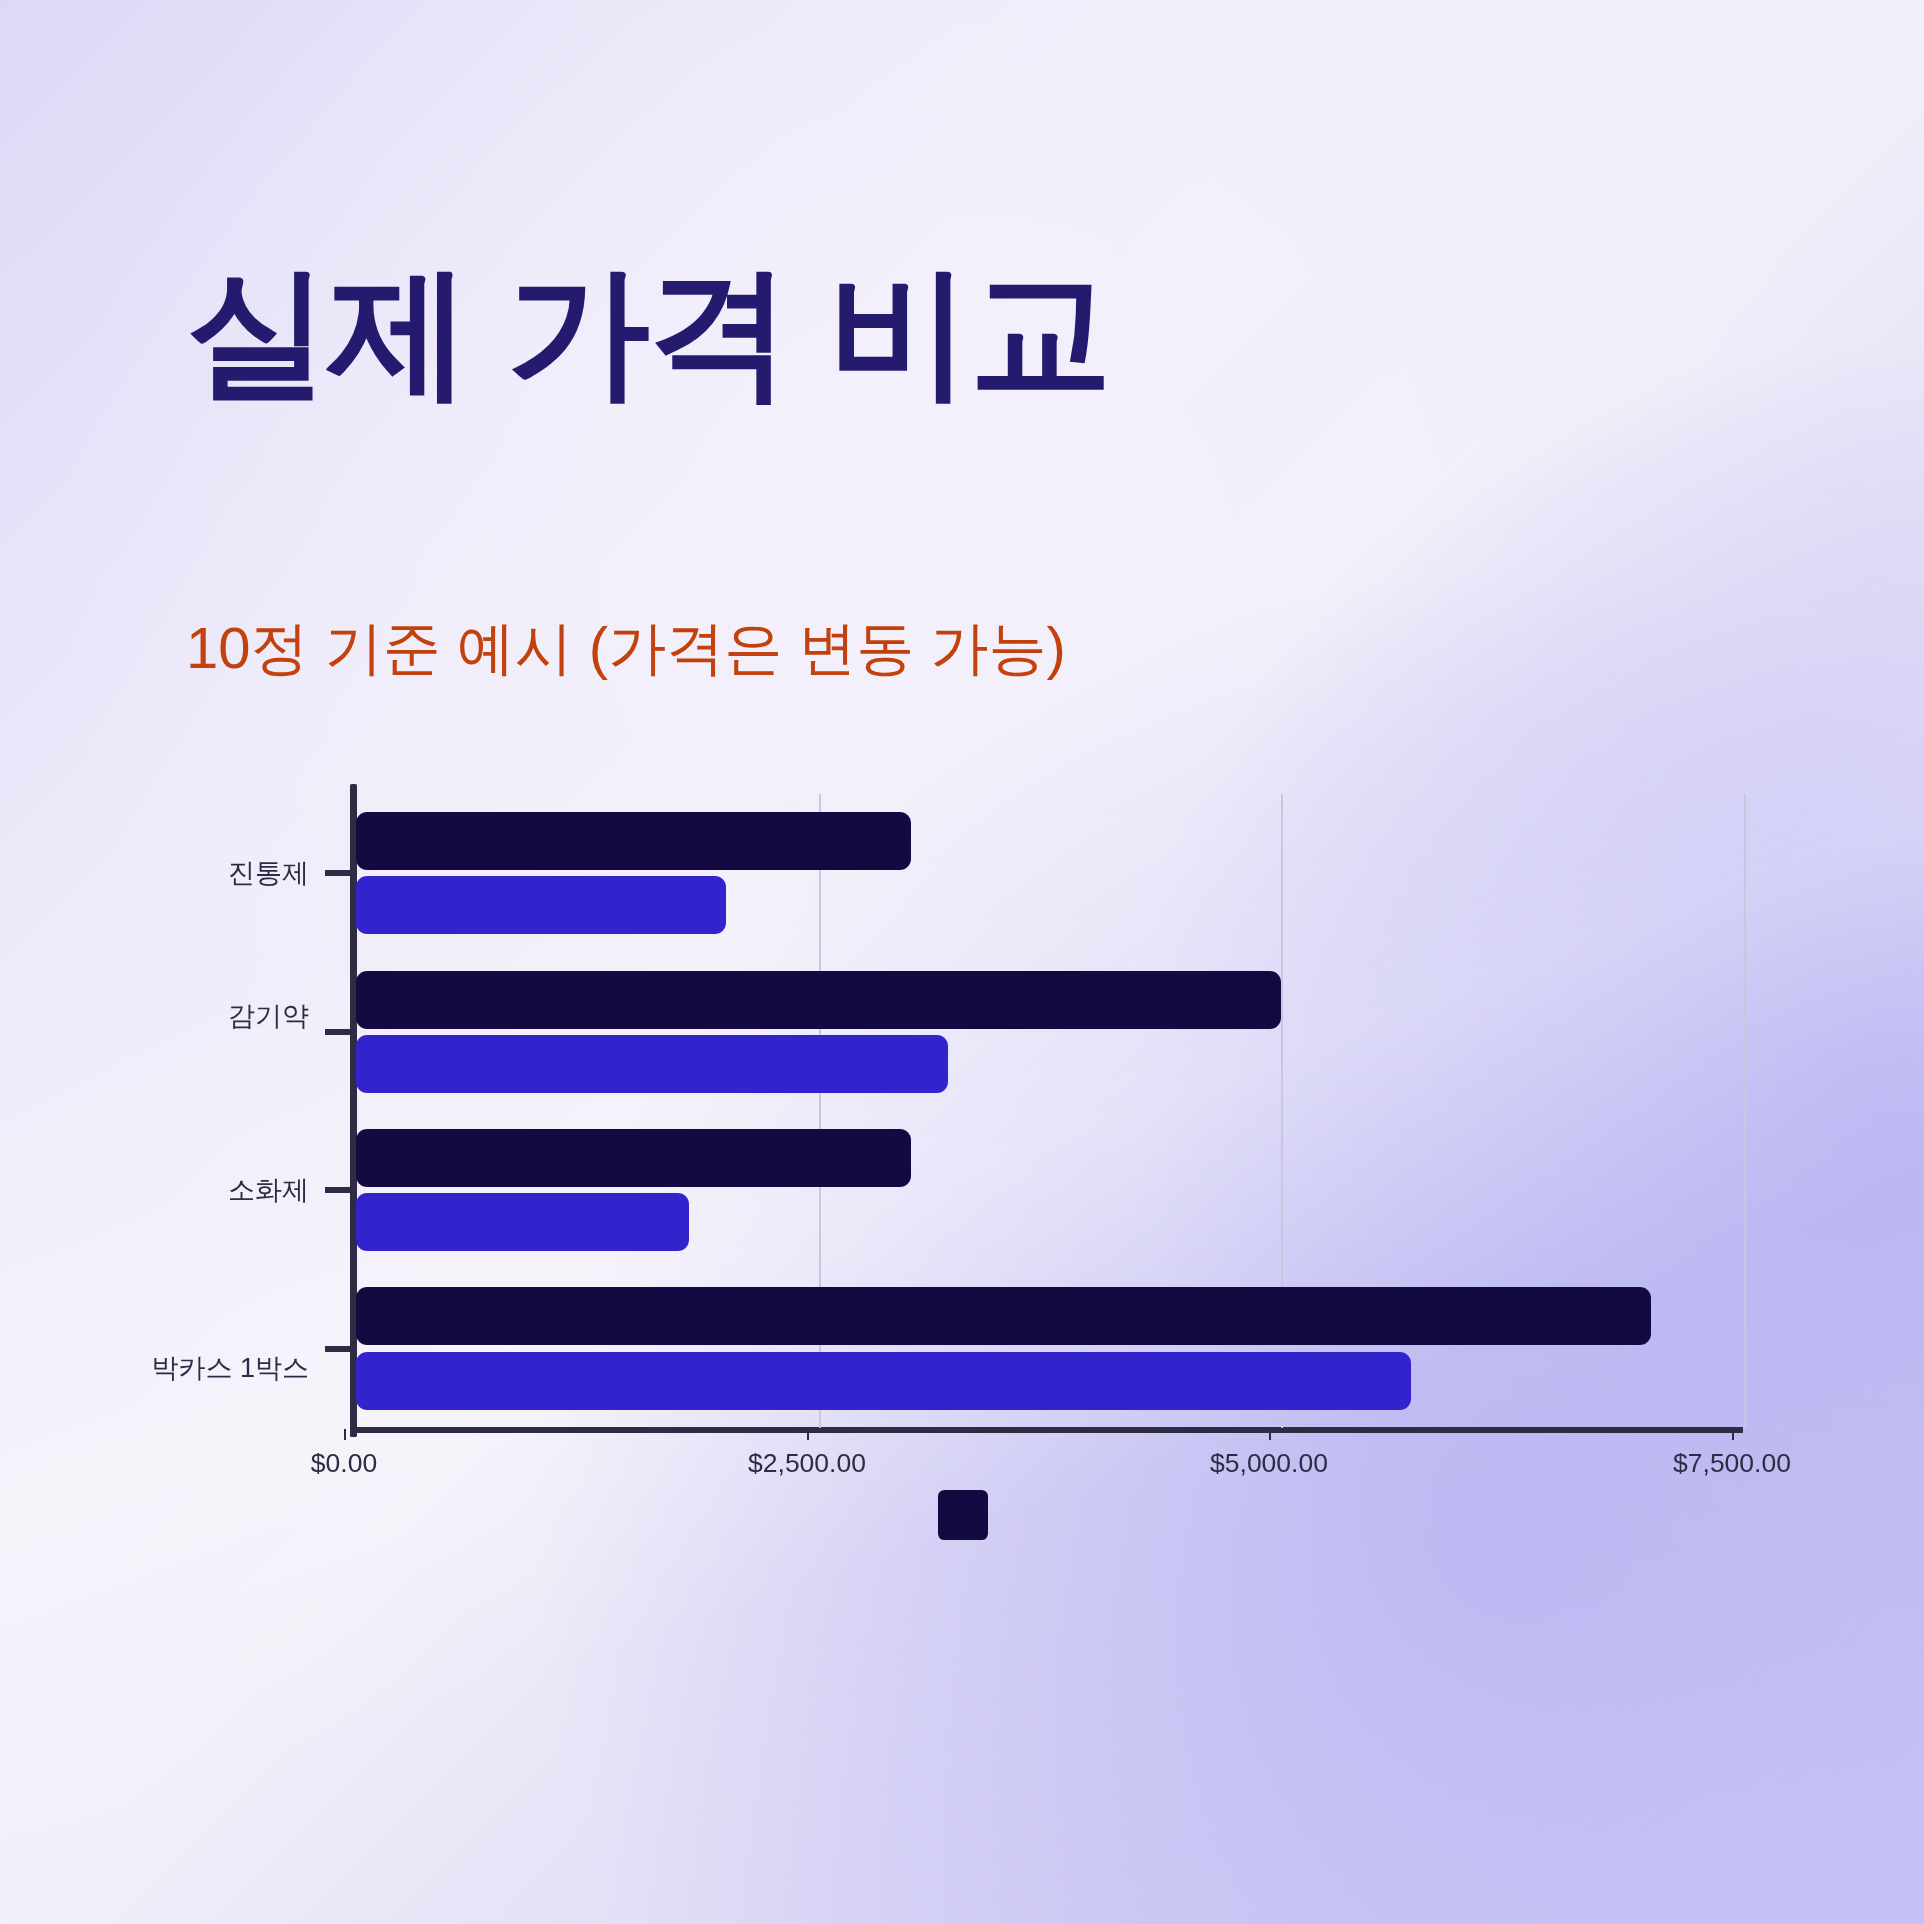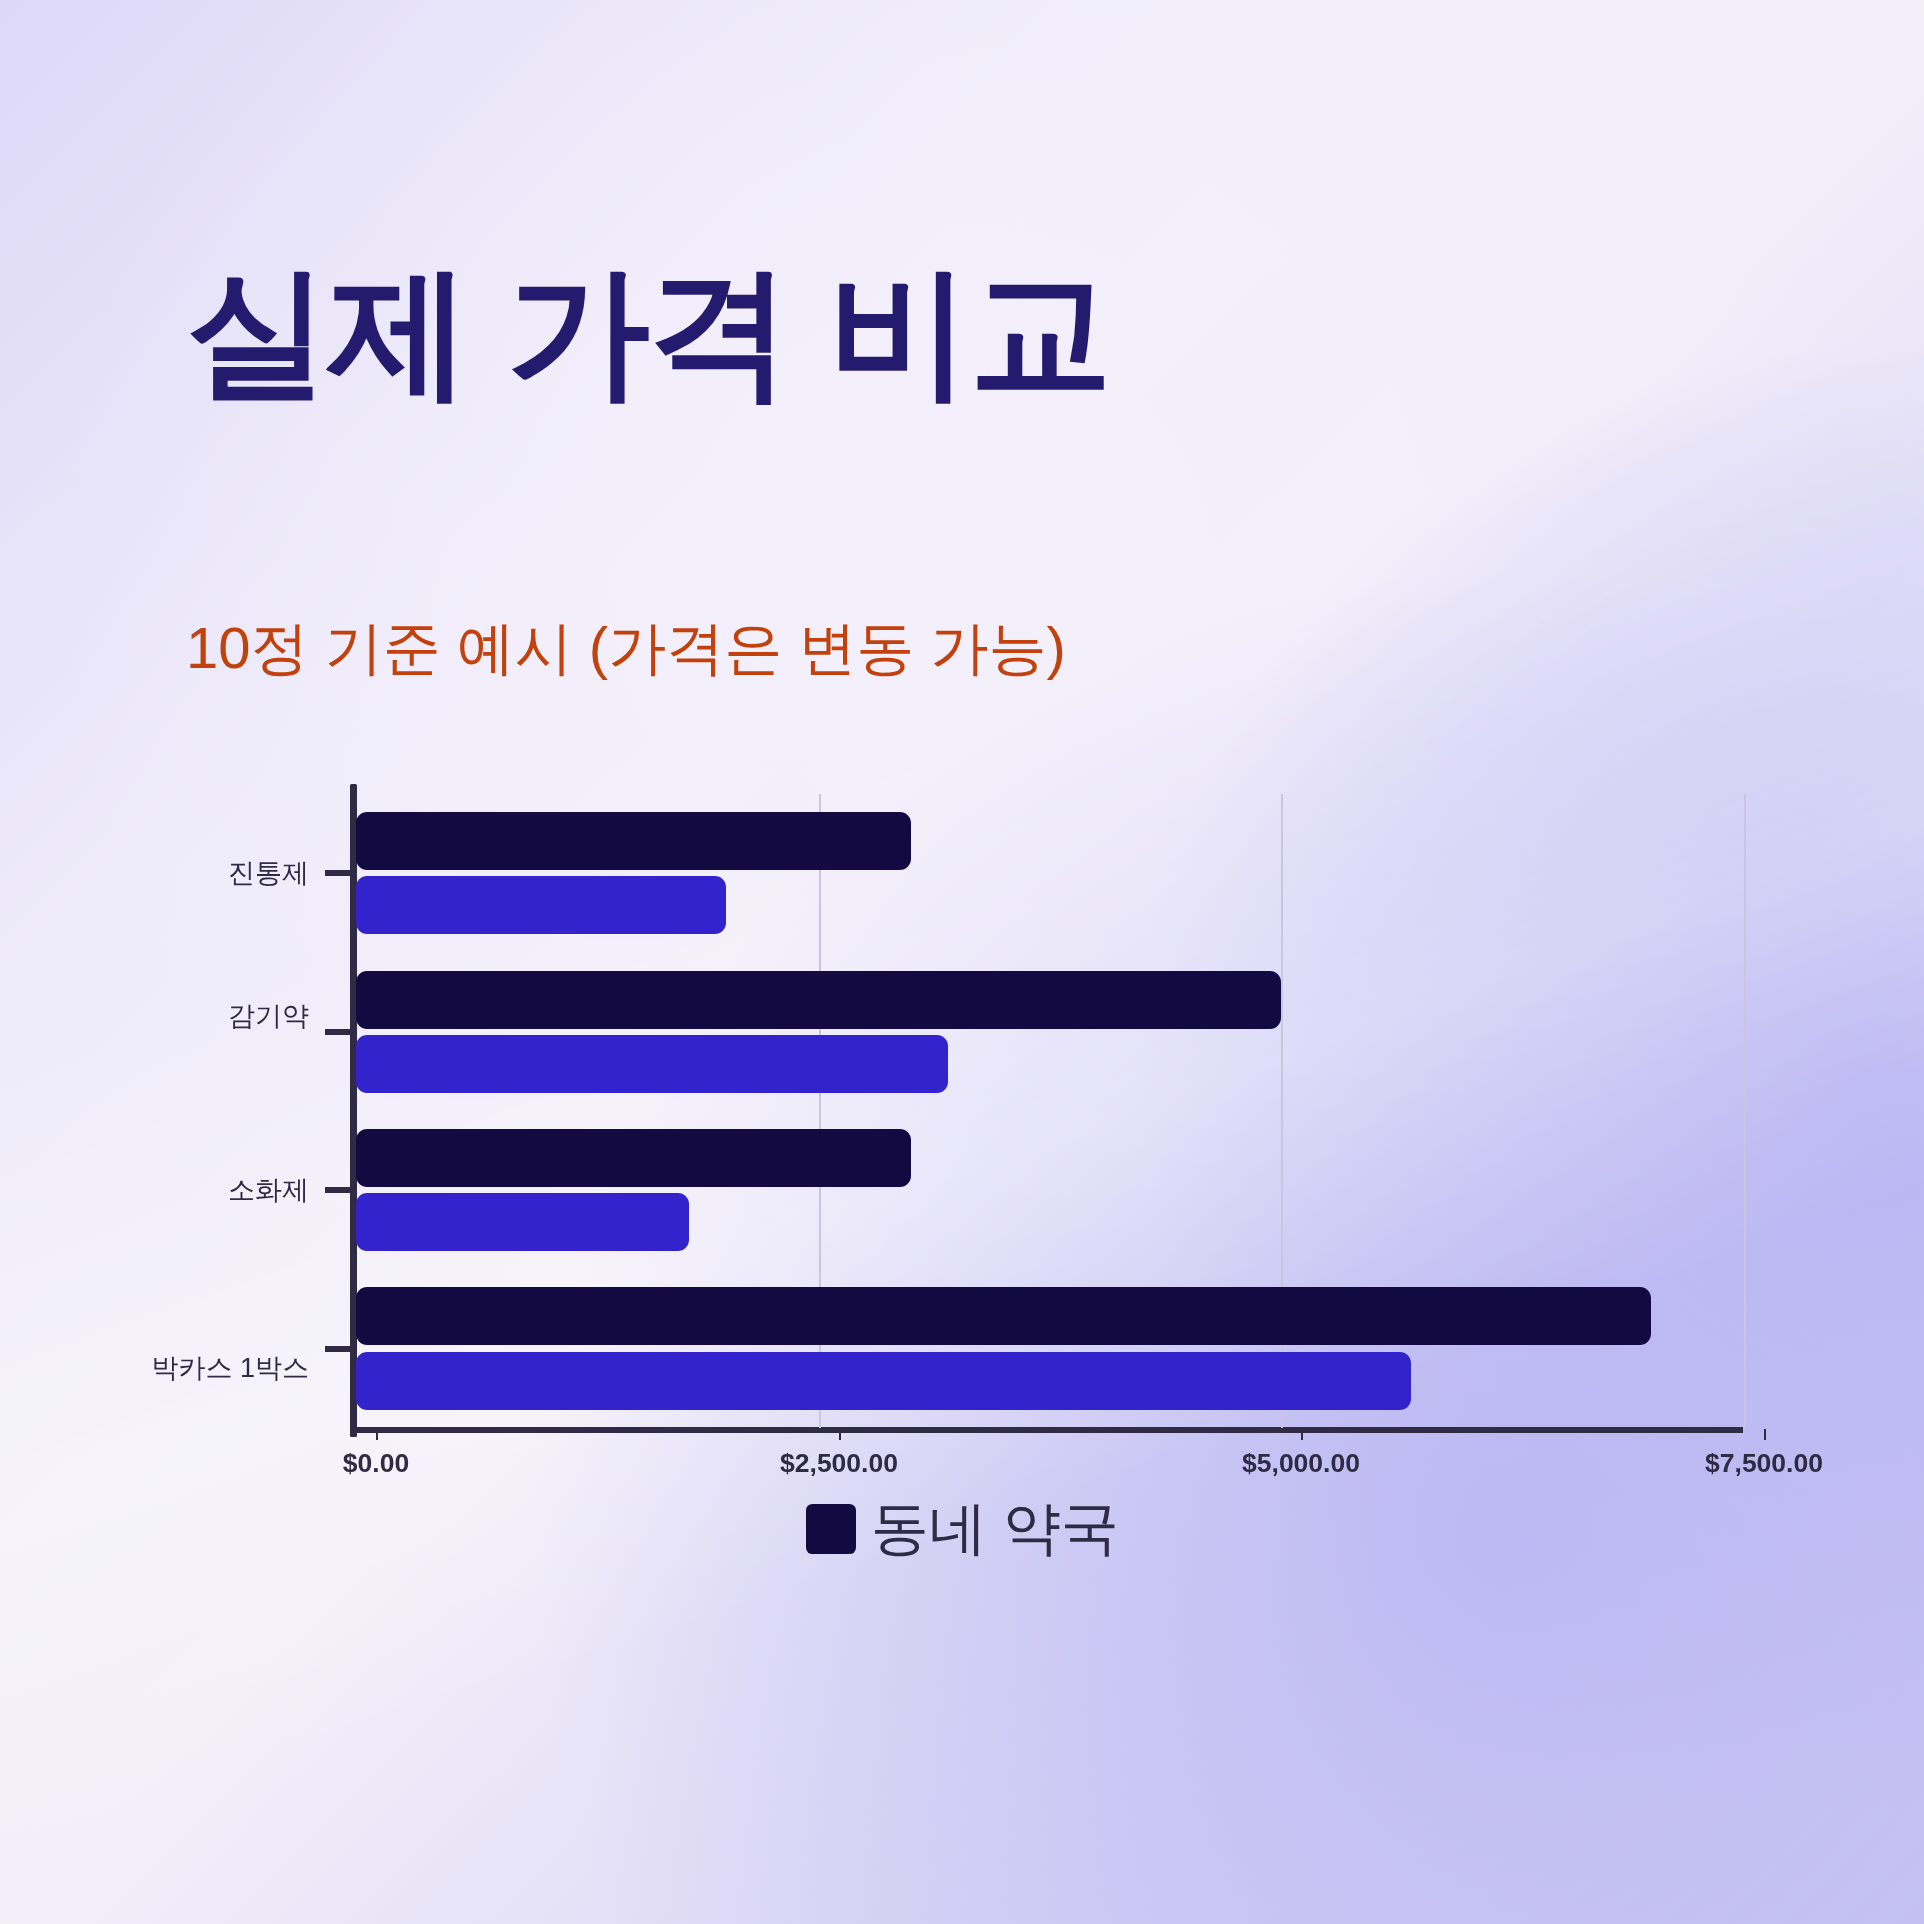--- a/index.html
+++ b/index.html
@@ -53,21 +53,21 @@
 
   .bar { position:absolute; border-radius:11.2px; }
   .bar.s0 { background:#120a40; }
   .bar.s1 { background:#3323cc; }
 
   .xtick { position:absolute; top:0; width:2.4px; height:11.2px; background:#2f2b44; }
   .xtick-label {
     position:absolute; top:14.4px; transform:translateX(-50%);
     font-size:26.5px; color:#2f2b44; white-space:nowrap;
   }
-  #xaxis-labels { position:absolute; left:376px; top:1434px; width:1388px; height:48px;font-weight:bold; }
+  #xaxis-labels { position:absolute; left:344px; top:1434px; width:1388px; height:48px; }
 
   
   #legend {
     position:absolute; left:0; top:1490px; width:1925px;
     display:flex; justify-content:center; align-items:center; gap:35px;
   }
   .legend-item { display:flex; align-items:center; gap:14.4px; }
   .legend-swatch { width:50px; height:50px; border-radius:6.4px; }
   .legend-swatch.s0 { background:#120a40; }
   .legend-swatch.s1 { background:#3323cc; }
@@ -124,16 +124,15 @@
       <div class="xtick" style="left: 925px; top: -4.8px;"></div>
       <div class="xtick-label" style="left: 925px;">$5,000.00</div>
       <div class="xtick" style="left: 1388px; top: -4.8px;"></div>
       <div class="xtick-label" style="left: 1388px;">$7,500.00</div>
     </div>
 </div>
 
 <div id="legend">
     <div class="legend-item">
       <span class="legend-swatch s0"></span>
-      <span class="legend-label">동네 약국</span>
     </div>
   </div>
 
 
 </body></html>

